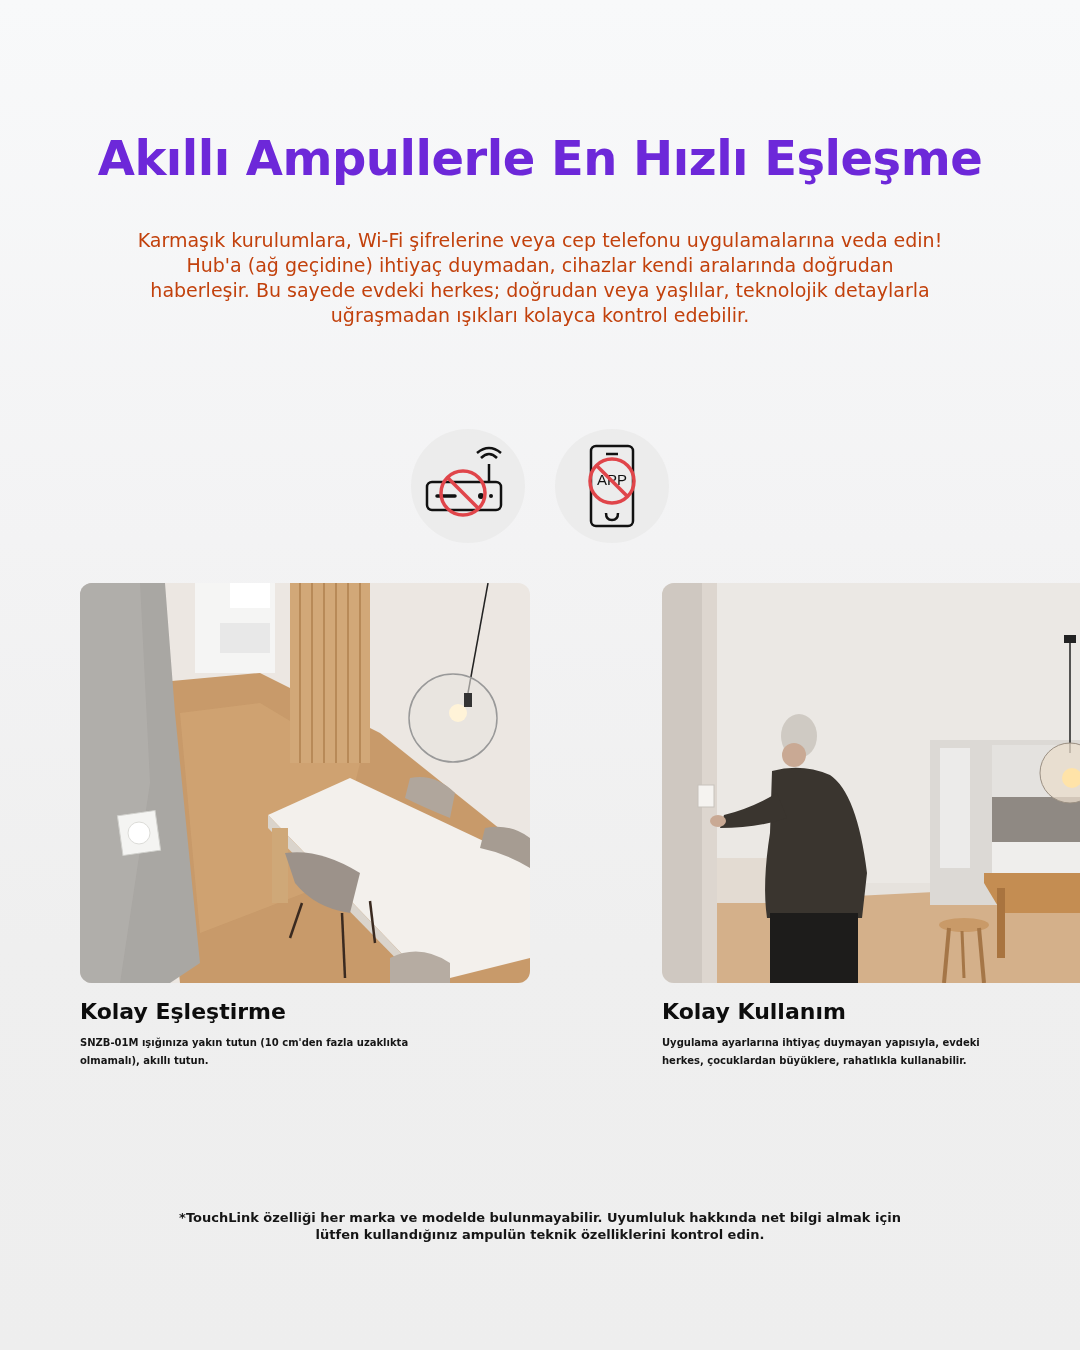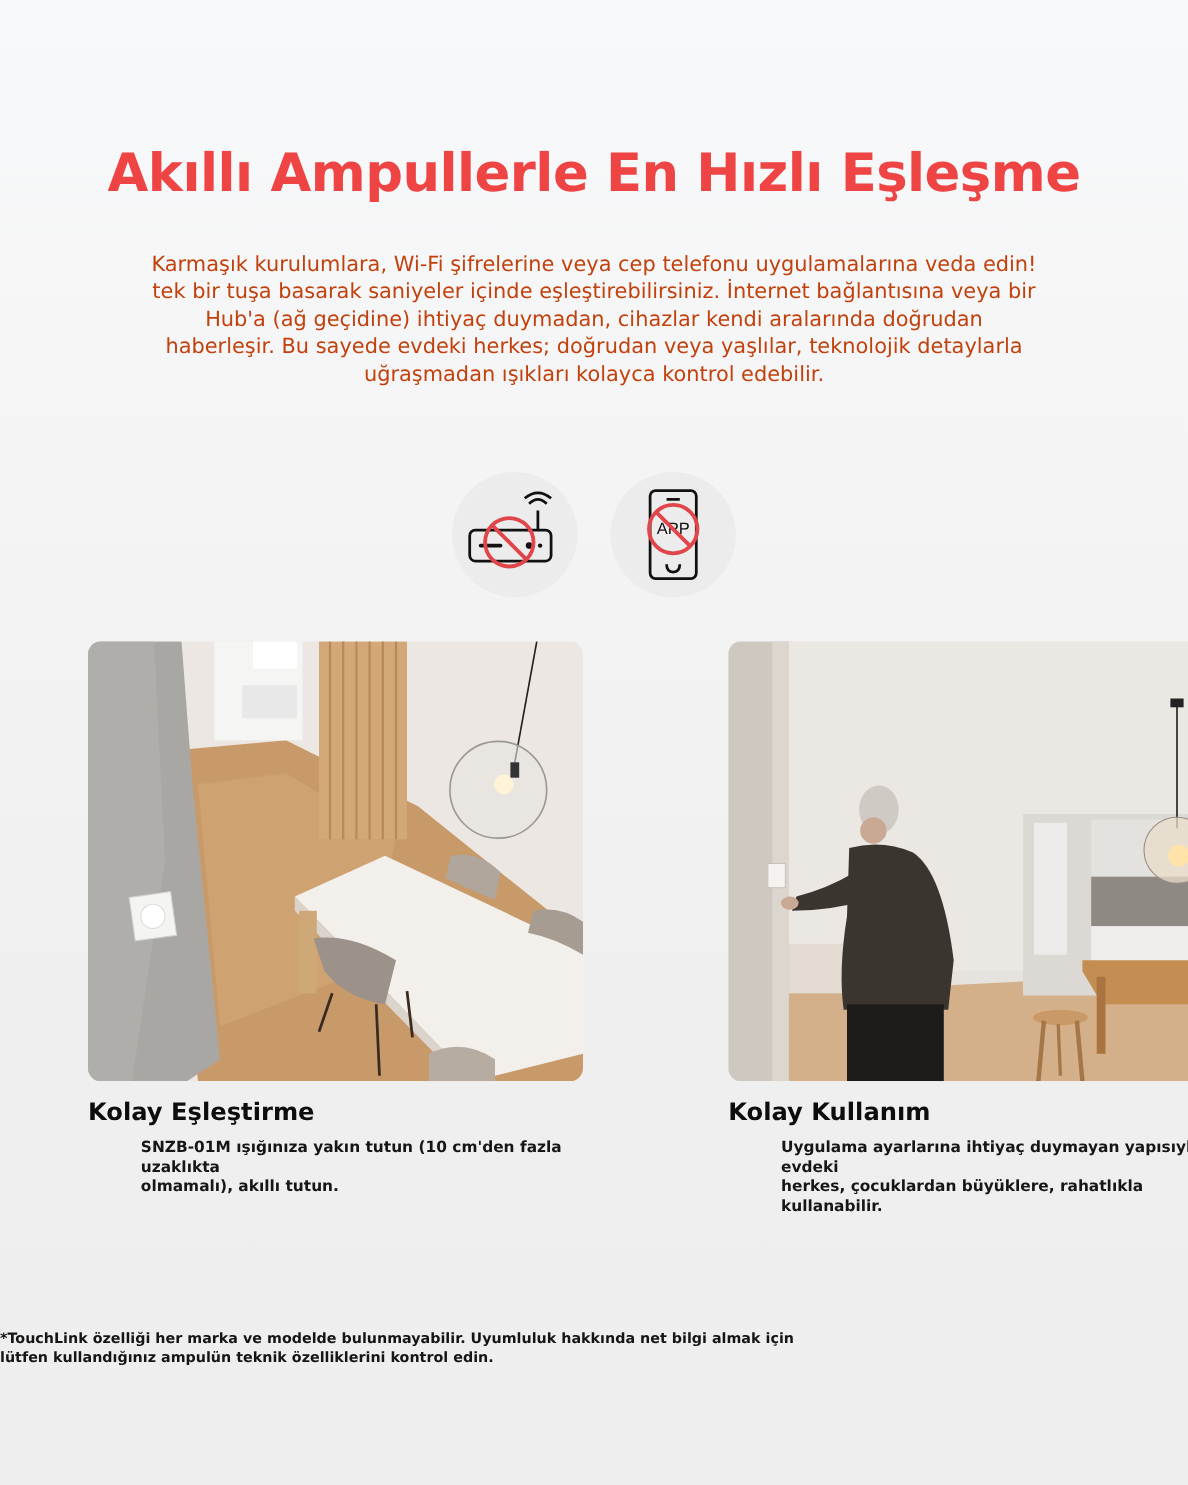--- a/index.html
+++ b/index.html
@@ -7,21 +7,21 @@
     body {
       background: linear-gradient(to bottom, #f8f9fa 0%, #f3f3f4 40%, #efefef 70%, #eeeeee 100%);
       font-family: "DejaVu Sans", "Liberation Sans", sans-serif;
       color: #111;
       position: relative;
       overflow: hidden;
     }
     .title {
       position: absolute; top: 130px; left: 0; width: 1080px;
       text-align: center; font-size: 48px; font-weight: bold; letter-spacing: -0.5px;
-      color: #ef4444;
+      color: #6d28d9;
     }
     .intro {
       position: absolute; top: 228px; left: 90px; width: 900px;
       text-align: center; font-size: 19px; line-height: 25px; color: #c2410c;
     }
     .icons {
       position: absolute; top: 429px; left: 0; width: 1080px;
       display: flex; justify-content: center; gap: 30px;
     }
     .icon-circle {
@@ -33,36 +33,35 @@
       display: flex; justify-content: space-between;
     }
     .card { width: 450px; }
     .photo {
       width: 450px; height: 400px; border-radius: 12px; overflow: hidden; position: relative;
     }
     .card-title {
       margin-top: 16px; font-size: 22px; font-weight: bold; color: #0d0d0d;
     }
     .card-desc {
-      margin-top: 10px; font-size: 14px; font-weight: bold; line-height: 18px; color: #161616; margin-left: 48px;
+      margin-top: 10px; font-size: 10px; font-weight: bold; line-height: 18px; color: #161616;
     }
     .footnote {
-      position: absolute; top: 1209px; left: 0; width: 1080px; 
+      position: absolute; top: 1209px; left: 0; width: 1080px; text-align: center;
       font-size: 13px; font-weight: bold; line-height: 17px; color: #151515;
     }
     .photo svg { display: block; }
   </style>
 </head>
 <body>
 
 <h1 class="title">Akıllı Ampullerle En Hızlı Eşleşme</h1>
 
 <div class="intro">
   <div>Karmaşık kurulumlara, Wi-Fi şifrelerine veya cep telefonu uygulamalarına veda edin!</div>
-  <div>tek bir tuşa basarak saniyeler içinde eşleştirebilirsiniz. İnternet bağlantısına veya bir</div>
   <div>Hub'a (ağ geçidine) ihtiyaç duymadan, cihazlar kendi aralarında doğrudan</div>
   <div>haberleşir. Bu sayede evdeki herkes; doğrudan veya yaşlılar, teknolojik detaylarla</div>
   <div>uğraşmadan ışıkları kolayca kontrol edebilir.</div>
 </div>
 
 <div class="icons">
   <div class="icon-circle">
     <svg width="90" height="80" viewBox="0 0 90 80">
 
       <rect x="4" y="36" width="74" height="28" rx="5" fill="none" stroke="#111" stroke-width="2.5"></rect>

